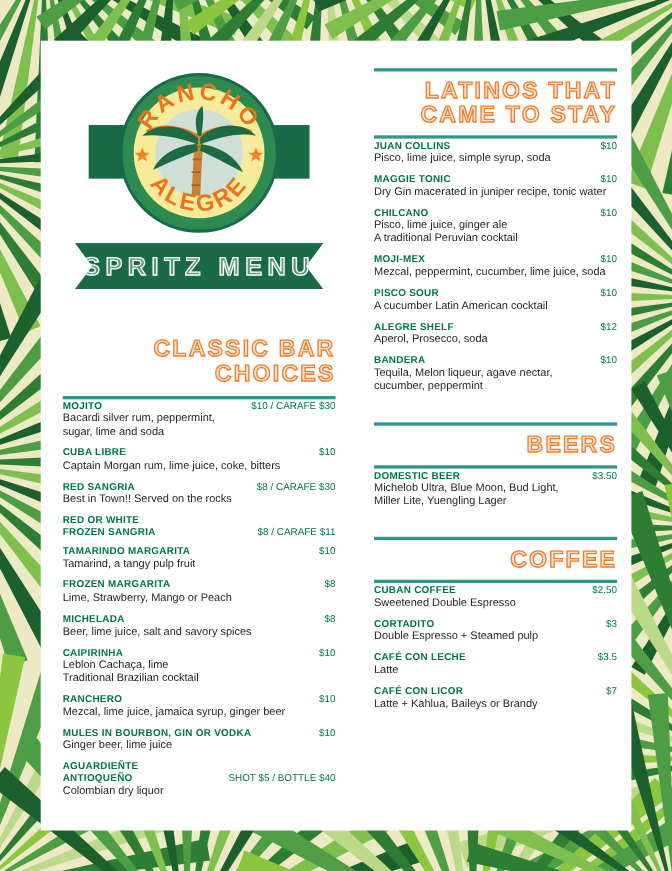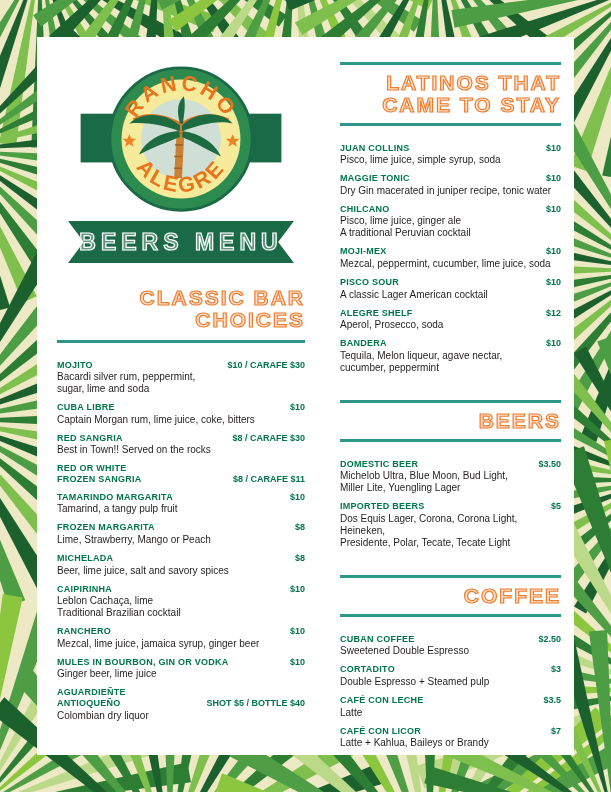--- a/index.html
+++ b/index.html
@@ -39,34 +39,34 @@
   .display{
     font-weight:700;text-align:right;line-height:1.04;
     letter-spacing:2px;font-size:21px;
     color:rgba(244,124,42,0.22);
     -webkit-text-stroke:1.2px #ee7d2e;
     white-space:pre-line;
   }
   .rule{height:3px;background:#2f968a;}
 
   
-  .items{margin-top:17px;}
+  .items{margin-top:1px;}
   .item{margin-bottom:7px;}
   .row{display:flex;justify-content:space-between;align-items:flex-end;gap:6px;}
   .iname{
     font-size:9px;font-weight:700;color:#00754a;letter-spacing:.25px;
     white-space:pre-line;line-height:1.18;
   }
-  .price{font-size:9px;font-weight:700;color:#00754a;white-space:nowrap;line-height:1.18;}
+  .price{font-size:9px;font-weight:400;color:#00754a;white-space:nowrap;line-height:1.18;}
   .desc{font-size:10px;color:#221f1e;line-height:1.2;margin-top:1px;white-space:pre-line;}
   .col-right .rule.first{margin-top:25px;}
   .col-right .display{margin:7px 0;}
   .sect-gap{margin-top:26px;}
 
-  .classic-head{margin-top:24px;}
+  .classic-head{margin-top:44px;}
   .classic-rule{margin-top:9px;}
 </style>
 </head>
 <body>
 
 <svg id="leaf-border" viewBox="0 0 611 792" xmlns="http://www.w3.org/2000/svg" aria-hidden="true">
   <rect x="0" y="0" width="611" height="792" fill="#ece9c4"></rect>
   <g transform="translate(40,-40) rotate(-35) scale(1.25)">
       <path d="M0 0 L-7 150 L7 150 Z" transform="rotate(-65)" fill="#1c602e"></path>
       <path d="M0 0 L-7 150 L7 150 Z" transform="rotate(-55)" fill="#4c9d44"></path>
@@ -324,21 +324,21 @@
       </defs>
       <text font-family="Liberation Sans, sans-serif" font-size="22" font-weight="700" fill="#e8741e" letter-spacing="3" text-anchor="middle">
         <textPath href="#arcTop" startOffset="50%">RANCHO</textPath>
       </text>
       <text font-family="Liberation Sans, sans-serif" font-size="22" font-weight="700" fill="#e8741e" letter-spacing="3" text-anchor="middle">
         <textPath href="#arcBot" startOffset="50%">ALEGRE</textPath>
       </text>
     </svg>
 
     <div class="banner">
-      <span class="banner-text">BEERS MENU</span>
+      <span class="banner-text">SPRITZ MENU</span>
     </div>
 
     <div class="display classic-head">CLASSIC BAR
 CHOICES</div>
     <div class="rule classic-rule"></div>
 
     <div class="items">
 
         <div class="item">
           <div class="row">
@@ -475,21 +475,21 @@
             <span class="price">$10</span>
           </div>
           <div class="desc">Mezcal, peppermint, cucumber, lime juice, soda</div>
         </div>
 
         <div class="item">
           <div class="row">
             <span class="iname">PISCO SOUR</span>
             <span class="price">$10</span>
           </div>
-          <div class="desc">A classic Lager American cocktail</div>
+          <div class="desc">A cucumber Latin American cocktail</div>
         </div>
 
         <div class="item">
           <div class="row">
             <span class="iname">ALEGRE SHELF</span>
             <span class="price">$12</span>
           </div>
           <div class="desc">Aperol, Prosecco, soda</div>
         </div>
 
@@ -510,28 +510,20 @@
 
         <div class="item">
           <div class="row">
             <span class="iname">DOMESTIC BEER</span>
             <span class="price">$3.50</span>
           </div>
           <div class="desc">Michelob Ultra, Blue Moon, Bud Light,
 Miller Lite, Yuengling Lager</div>
         </div>
 
-        <div class="item">
-          <div class="row">
-            <span class="iname">IMPORTED BEERS</span>
-            <span class="price">$5</span>
-          </div>
-          <div class="desc">Dos Equis Lager, Corona, Corona Light, Heineken,
-Presidente, Polar, Tecate, Tecate Light</div>
-        </div>
 
       </div>
 
     <div class="rule sect-gap"></div>
     <div class="display">COFFEE</div>
     <div class="rule"></div>
     <div class="items">
 
         <div class="item">
           <div class="row">

